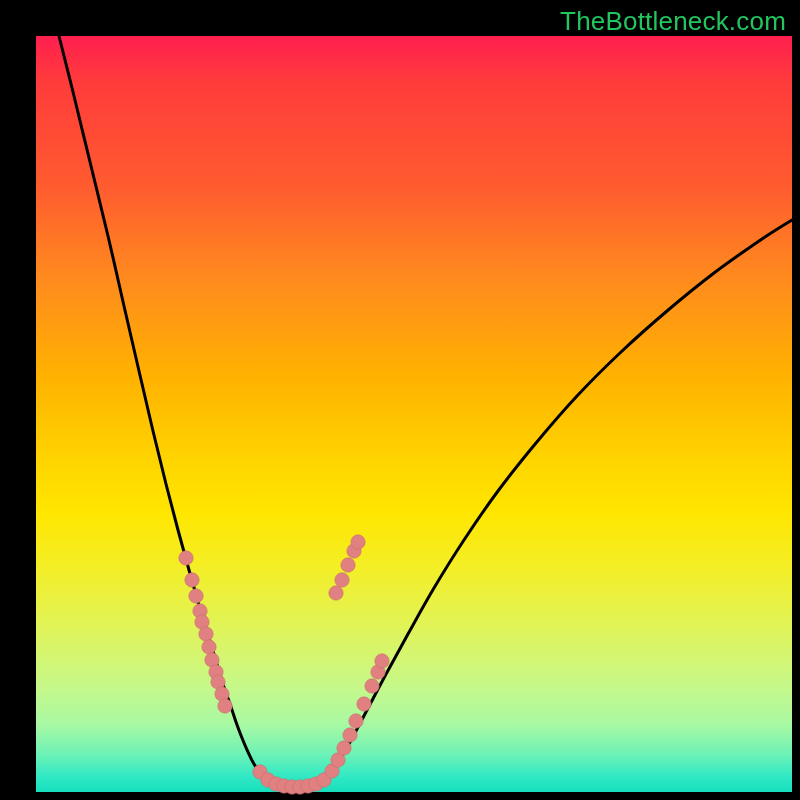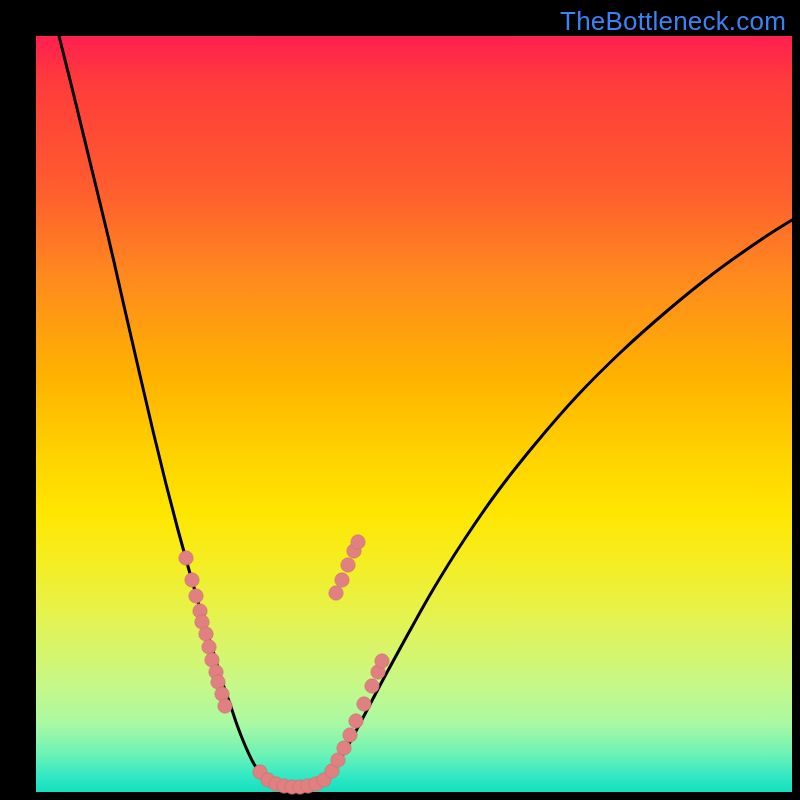--- a/index.html
+++ b/index.html
@@ -9,21 +9,21 @@
     width: 800px;
     height: 800px;
     background: #000;
   }
   .watermark {
     position: absolute;
     top: 6px;
     right: 14px;
     font-family: Arial, Helvetica, sans-serif;
     font-size: 26px;
-    color: #3b82f6;
+    color: #22c55e;
     letter-spacing: 0.2px;
     z-index: 5;
     user-select: none;
   }
   .plot {
     position: absolute;
     left: 36px;
     top: 36px;
     width: 756px;
     height: 756px;

